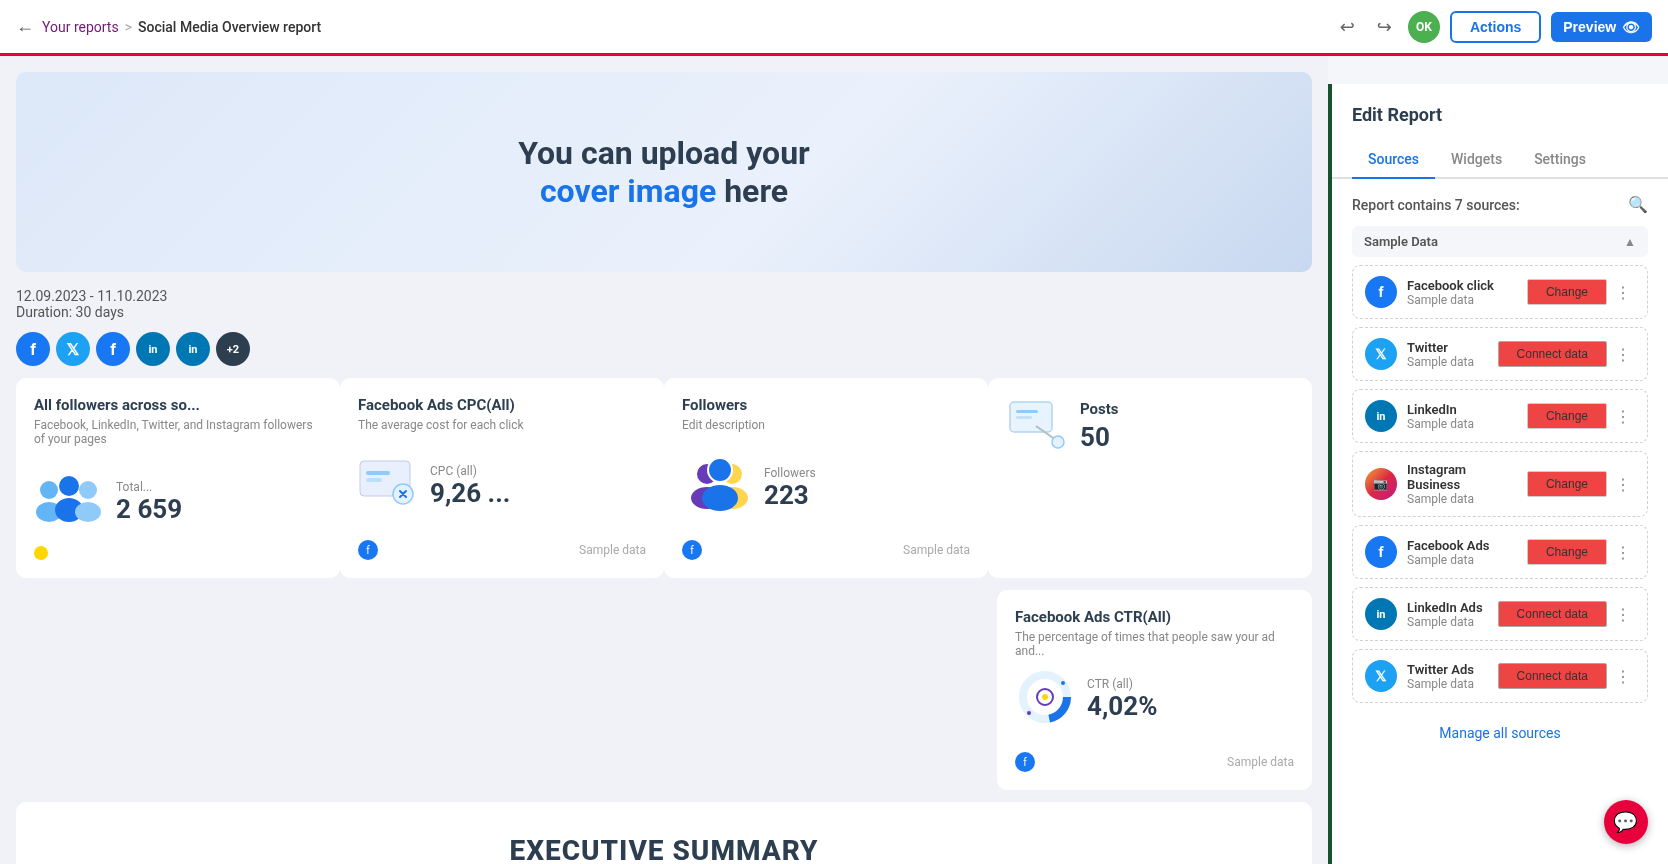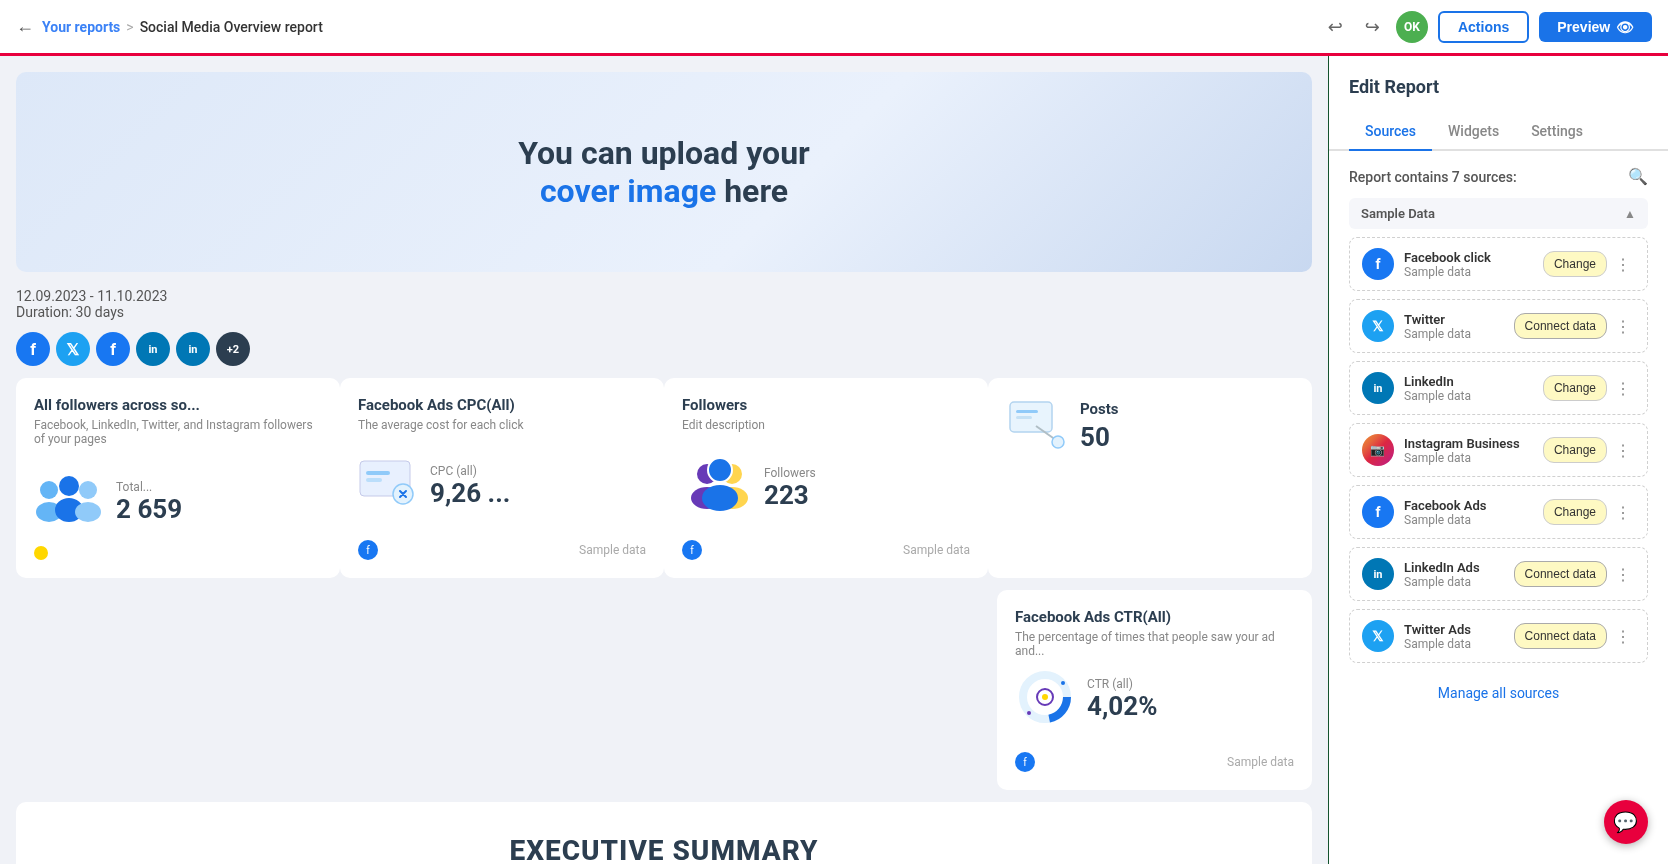--- a/index.html
+++ b/index.html
@@ -7,33 +7,33 @@
 
     
     .top-nav {
       display: flex; align-items: center; justify-content: space-between;
       background: #fff; height: 56px; padding: 0 16px;
       border-bottom: 3px solid #e8003d; position: relative; z-index: 10;
     }
     .top-nav-left { display: flex; align-items: center; gap: 8px; }
     .back-btn { background: none; border: none; cursor: pointer; font-size: 18px; color: #555; }
     .breadcrumb { display: flex; align-items: center; gap: 6px; font-size: 14px; color: #555; }
-    .breadcrumb-link { color: #3b82f6; text-decoration: none; font-weight: bold; }
+    .breadcrumb-link { color: #701a75; text-decoration: none; }
     .breadcrumb-sep { color: #aaa; }
     .breadcrumb-current { color: #333; font-weight: 500; }
     .top-nav-right { display: flex; align-items: center; gap: 10px; }
     .undo-btn, .redo-btn { background: none; border: none; cursor: pointer; font-size: 18px; color: #666; padding: 4px 6px; }
     .user-avatar { width: 32px; height: 32px; border-radius: 50%; background: #4caf50; display: flex; align-items: center; justify-content: center; color: #fff; font-size: 12px; font-weight: bold; }
     .actions-btn { border: 2px solid #1a73e8; color: #1a73e8; background: #fff; border-radius: 6px; padding: 6px 18px; font-size: 14px; font-weight: 600; cursor: pointer; }
-    .preview-btn { background: #1a73e8; color: #fff; border: none; border-radius: 6px; padding: 7px 18px; font-size: 14px; font-weight: 600; cursor: pointer; display: flex; align-items: center; gap: 6px; }
+    .preview-btn { background: #1a73e8; color: #fff; border: none; border-radius: 6px; padding: 7px 12px; font-size: 14px; font-weight: 600; cursor: pointer; display: flex; align-items: center; gap: 6px; }
 
     
     .main-layout { display: flex; height: calc(100vh - 56px); }
     .content-area { flex: 1; overflow-y: auto; padding: 0; background: #f0f2f7; }
-    .sidebar { width: 340px; background: #fff; border-left: 1px solid #14532d; overflow-y: auto; flex-shrink: 0; }
+    .sidebar { width: 340px; background: #fff; border-left: 4px solid #14532d; overflow-y: auto; flex-shrink: 0; margin-top: 28px; }
 
     
     .cover-section {
       background: linear-gradient(135deg, #dde8f8 0%, #eaf1fc 60%, #c8d8f0 100%);
       margin: 16px 16px 0 16px; border-radius: 10px; padding: 48px 40px;
       text-align: center; position: relative; min-height: 200px; display: flex; flex-direction: column; align-items: center; justify-content: center;
     }
     .cover-title { font-size: 32px; font-weight: 700; color: #2c3e50; }
     .cover-link { color: #1a73e8; }
 
@@ -83,21 +83,21 @@
     .sl-tw { background: #1da1f2; }
     .sl-li { background: #0077b5; }
     .sl-ig { background: linear-gradient(135deg, #f09433, #e6683c, #dc2743, #cc2366, #bc1888); }
     .sl-fba { background: #1877f2; }
     .sl-lia { background: #0077b5; }
     .sl-twa { background: #1da1f2; }
     .source-info { flex: 1; }
     .source-name { font-size: 13px; font-weight: 600; color: #333; }
     .source-data { font-size: 12px; color: #888; }
     .source-actions { display: flex; align-items: center; gap: 4px; }
-    .source-btn { border: 1px solid #ccc; background: #fef9c3; border-radius: 11px; padding: 5px 10px; font-size: 12px; font-weight: 500; cursor: pointer; color: #333; }
+    .source-btn { border: 1px solid #ccc; background: #ef4444; border-radius: 2px; padding: 5px 18px; font-size: 12px; font-weight: 500; cursor: pointer; color: #333; }
     .source-btn.connect { border: 1px solid #aaa; }
     .more-btn { background: none; border: none; cursor: pointer; color: #888; font-size: 16px; padding: 2px 4px; }
 
     
     .manage-sources { text-align: center; padding: 12px; }
     .manage-link { color: #1a73e8; font-size: 14px; font-weight: 400; text-decoration: none; cursor: pointer; }
 
     
     .chat-bubble { position: fixed; bottom: 20px; right: 20px; width: 44px; height: 44px; background: #e8003d; border-radius: 50%; display: flex; align-items: center; justify-content: center; cursor: pointer; color: #fff; font-size: 20px; box-shadow: 0 2px 8px rgba(0,0,0,0.3); z-index: 100; }
     .metric-sublabel { font-size: 12px; color: #888; }

